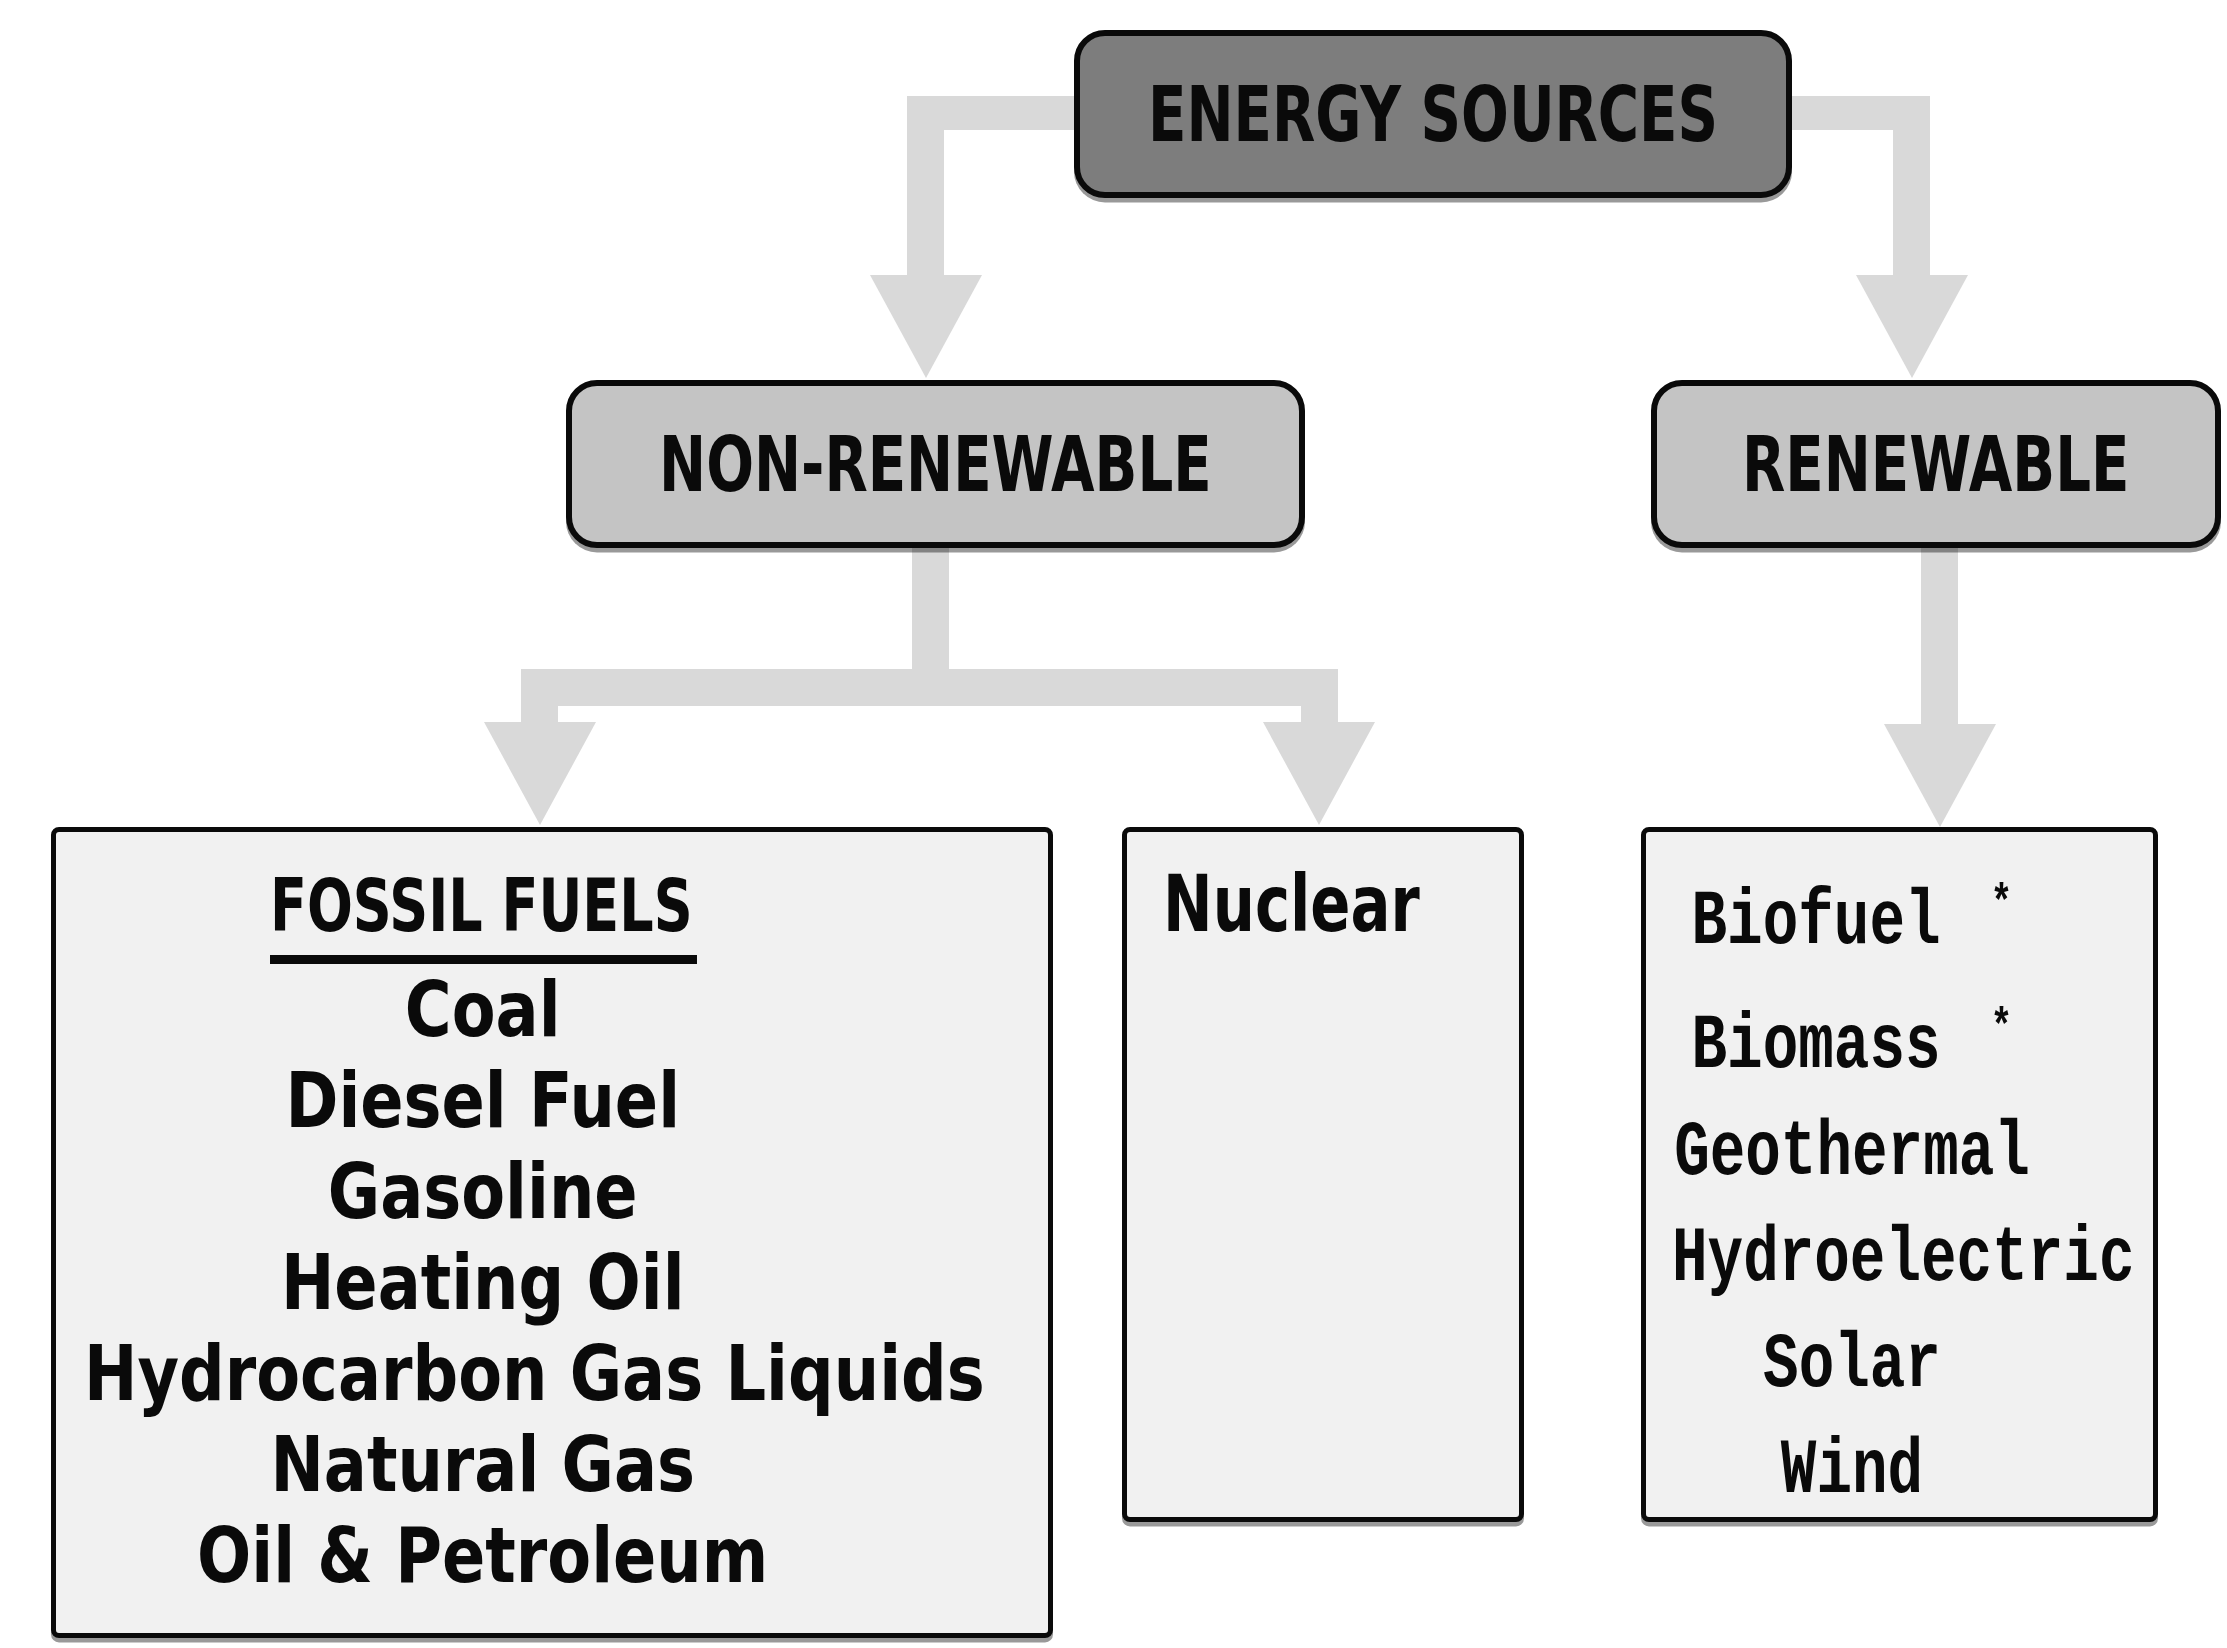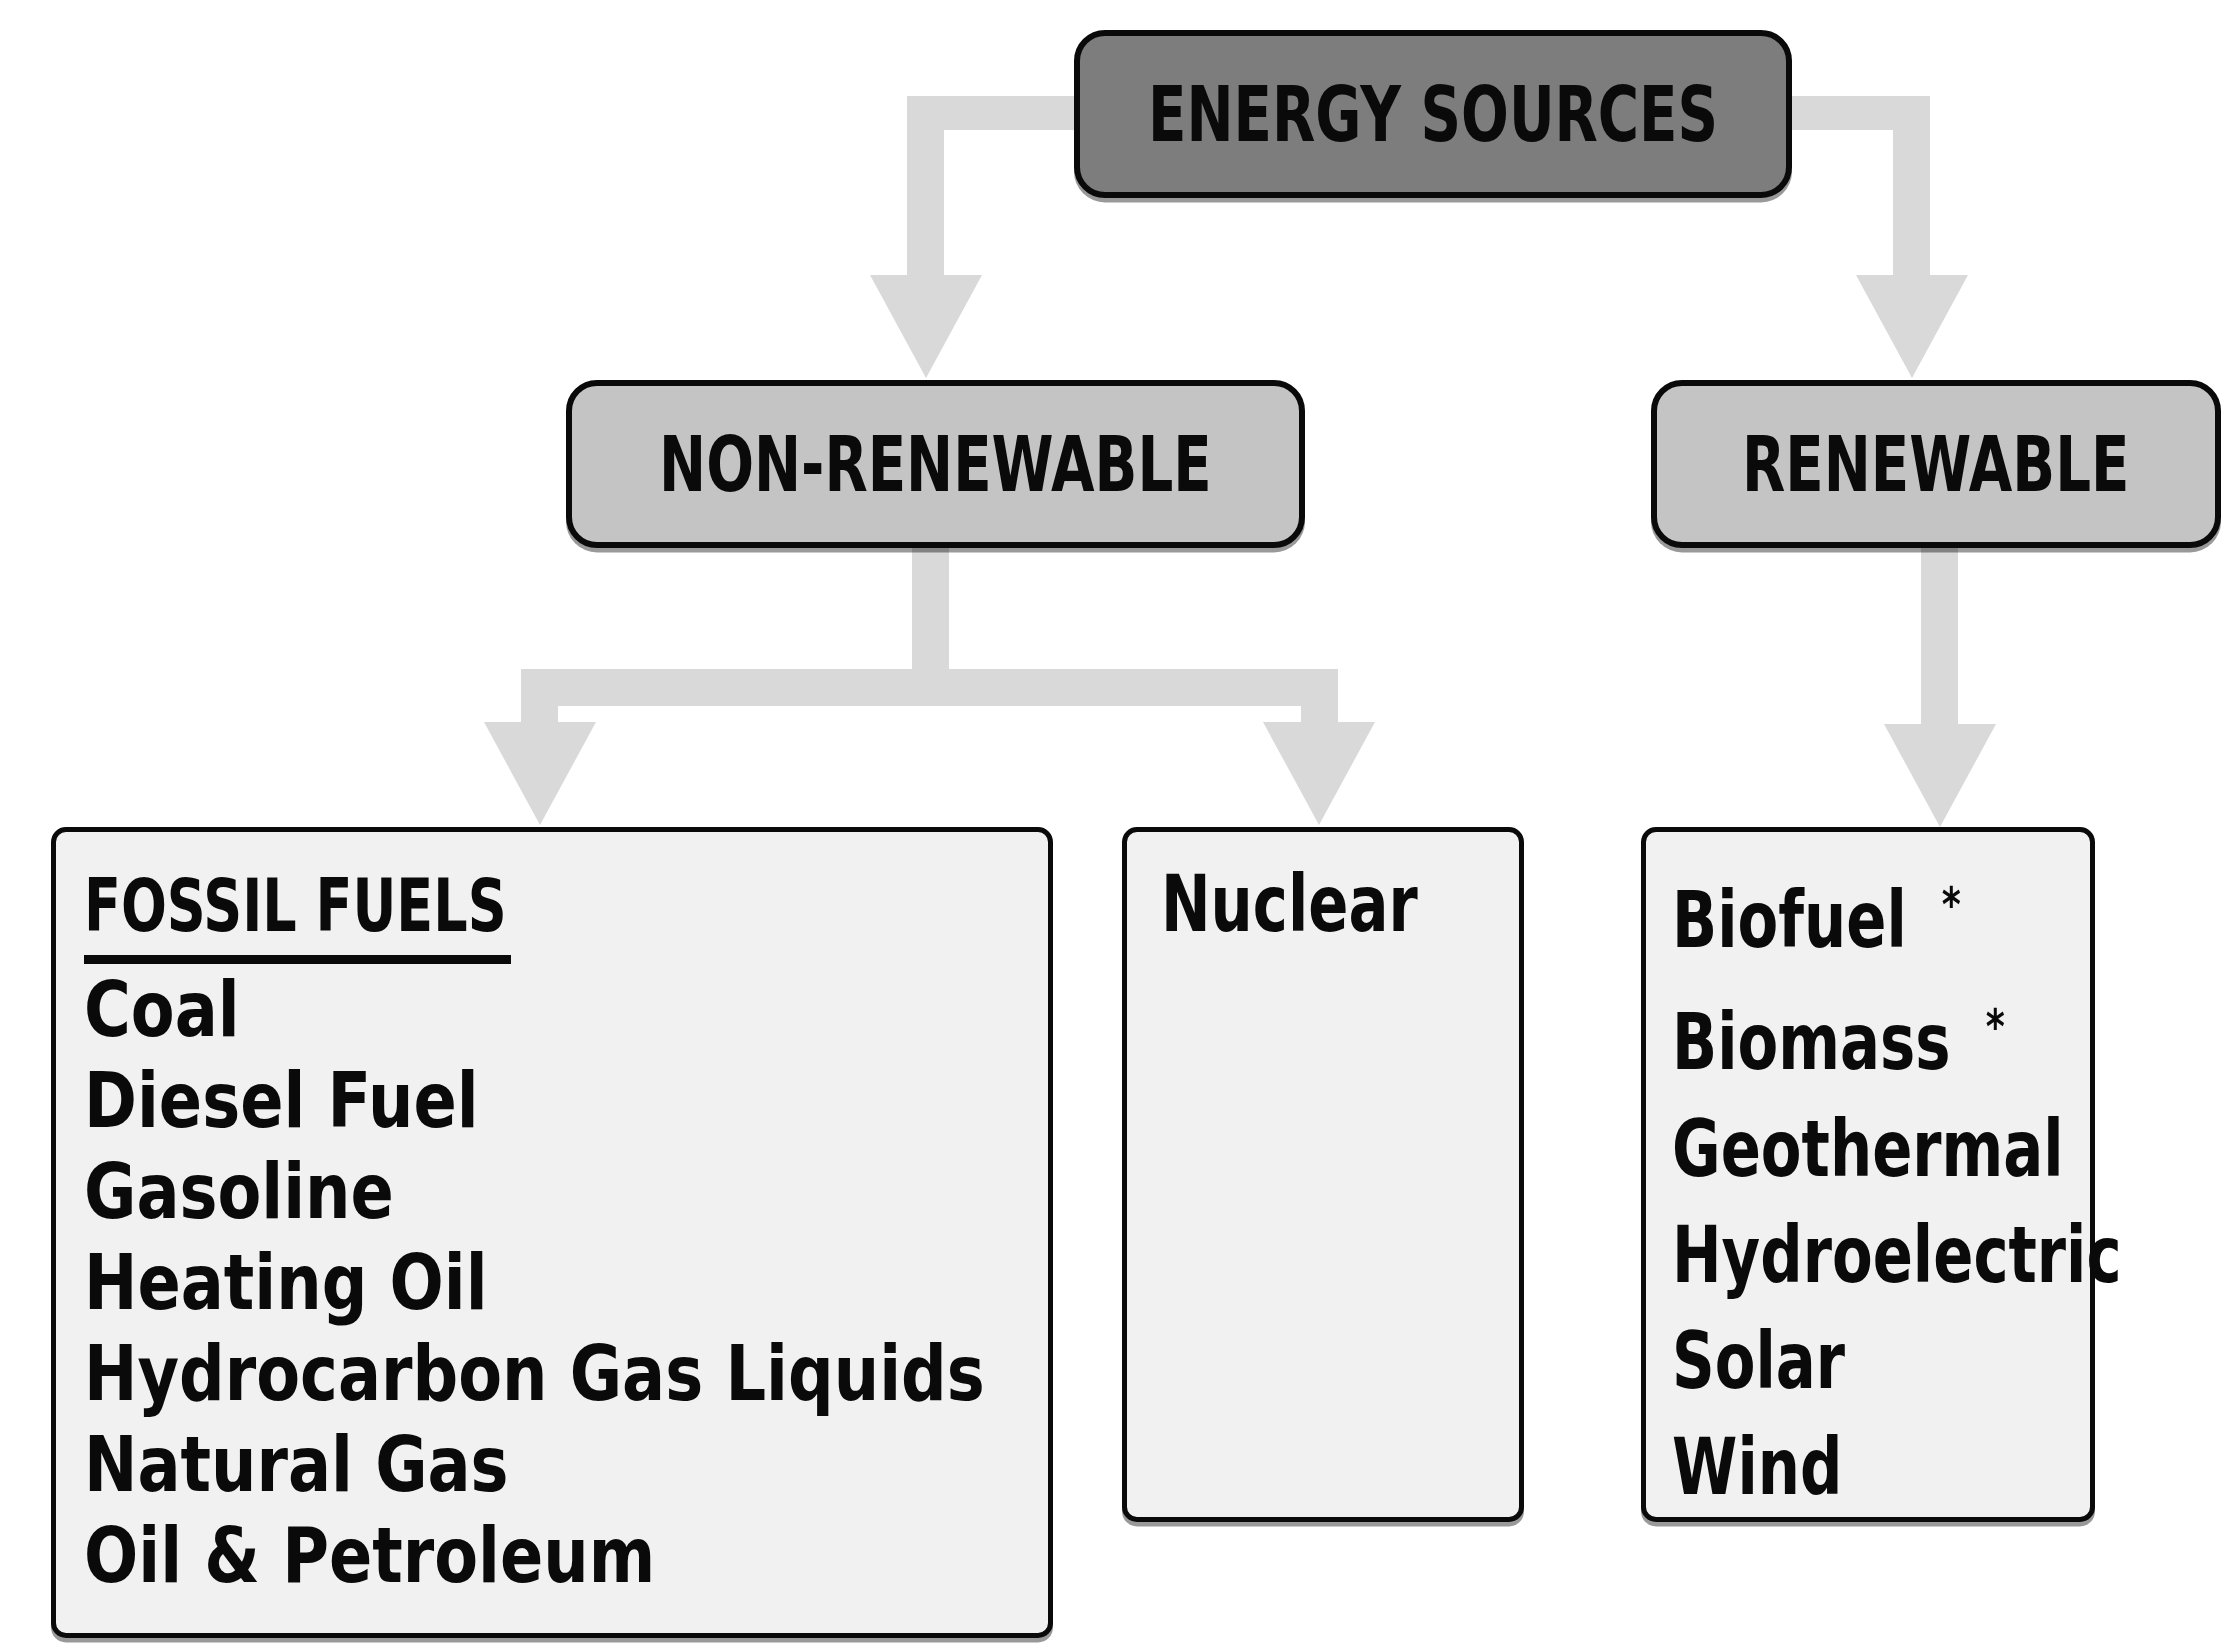--- a/index.html
+++ b/index.html
@@ -45,22 +45,23 @@
     white-space:nowrap;
     transform:scaleX(0.74);
     transform-origin:center center;
     color:var(--text);
   }
   .panel{
     position:absolute;
     box-sizing:border-box;
     background:var(--panel-fill);
     border:5.1px solid var(--border);
-    border-radius:15px;
+    border-radius:8px;
     box-shadow:0 4.4px 0 rgba(0,0,0,0.40);
+    text-align:center;
   }
   .panel-inner{box-sizing:border-box;height:100%;}
   .fossil-inner{padding:26px 14.7px 0 28px;}
   .nuclear-inner{padding:19px 14.7px 0 34px;}
   .renew-inner{padding:19px 7.3px 0 26px;}
   .panel-heading{
     display:inline-block;
     font-weight:bold;
     font-size:73px;
     line-height:95px;
@@ -168,21 +169,21 @@
   </div>
 
   <div class="panel" style="left:1122px;top:827px;width:402px;height:695px;">
     <div class="panel-inner nuclear-inner">
       <div class="big-item">
         <span>Nuclear</span>
       </div>
     </div>
   </div>
 
-  <div class="panel" style="left:1641px;top:827px;width:454px;height:695px;">
+  <div class="panel" style="left:1641px;top:827px;width:517px;height:695px;font-family:Liberation Mono, monospace;">
     <div class="panel-inner renew-inner">
 
     <div class="big-item">
           <span>Biofuel</span>
           <span class="ast">*</span>
         </div>
         <div class="big-item">
           <span>Biomass</span>
           <span class="ast">*</span>
         </div>

